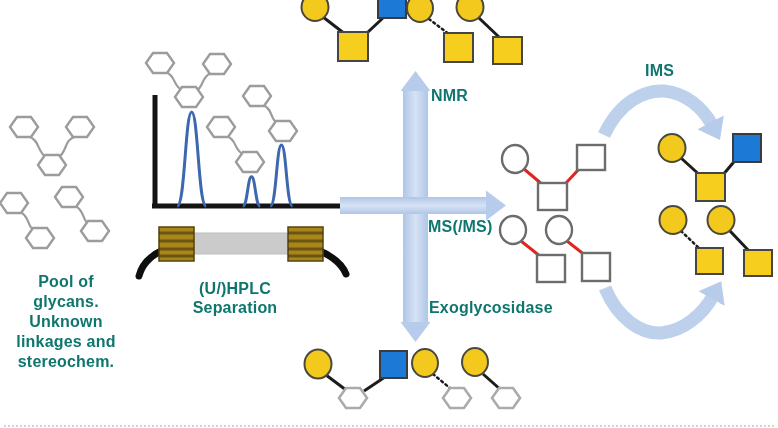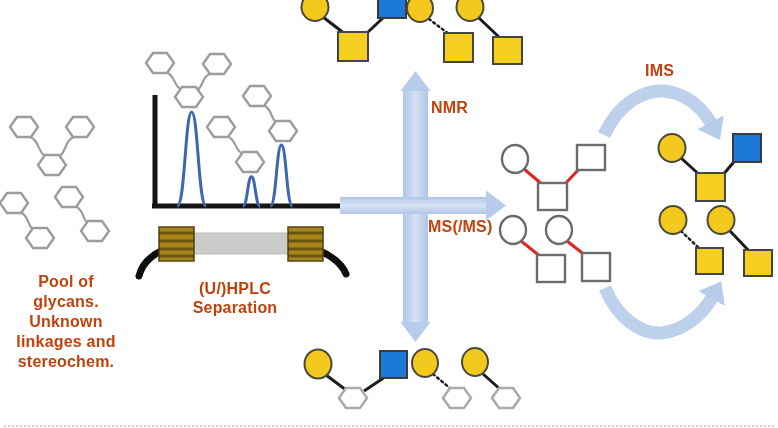--- a/index.html
+++ b/index.html
@@ -2,21 +2,21 @@
 <html><head>
 <meta charset="utf-8">
 <style>
   html,body { margin:0; padding:0; background:#ffffff; }
   .stage {
     position:relative; width:778px; height:428px; background:#ffffff;
     overflow:hidden; font-family:"Liberation Sans", sans-serif;
   }
   svg { position:absolute; left:0; top:0; }
   .label {
-    position:absolute; font-weight:bold; font-size:16px; color:#c2410c;
+    position:absolute; font-weight:bold; font-size:16px; color:#0f766e;
     white-space:pre-line; letter-spacing:0.2px; line-height:19px;
   }
   .center { text-align:center; }
   
   .hx  { fill:#ffffff; stroke:#9C9C9C; stroke-width:2.4; }
   .hxw { fill:#ffffff; stroke:#ABABAB; stroke-width:2.6; }
   .sq  { fill:none; stroke:#9C9C9C; stroke-width:2.2; stroke-linecap:round; }
   
   .axes { fill:none; stroke:#141414; stroke-width:5; }
   .peak { fill:none; stroke:#3D68B0; stroke-width:3; stroke-linejoin:round; }
@@ -179,18 +179,19 @@
   </g>
 </svg>
 
 <div class="label center" style="left:155px; top:279px; width:160px;">(U/)HPLC
 Separation</div>
 <div class="label center" style="left:0; top:272px; width:132px; line-height:20px;">Pool of
 glycans.
 Unknown
 linkages and
 stereochem.</div>
-<div class="label" style="left:431px; top:98px;">NMR</div>
+<div class="label" style="left:431px; top:86px;">NMR</div>
 <div class="label" style="left:428px; top:171px;margin-top:46px;">MS(/MS)</div>
+<div class="label" style="left:429px; top:298px;">Exoglycosidase</div>
 <div class="label" style="left:645px; top:61px;">IMS</div>
 
 <div class="bottom-artifact"></div>
 </div>
 
 </body></html>

